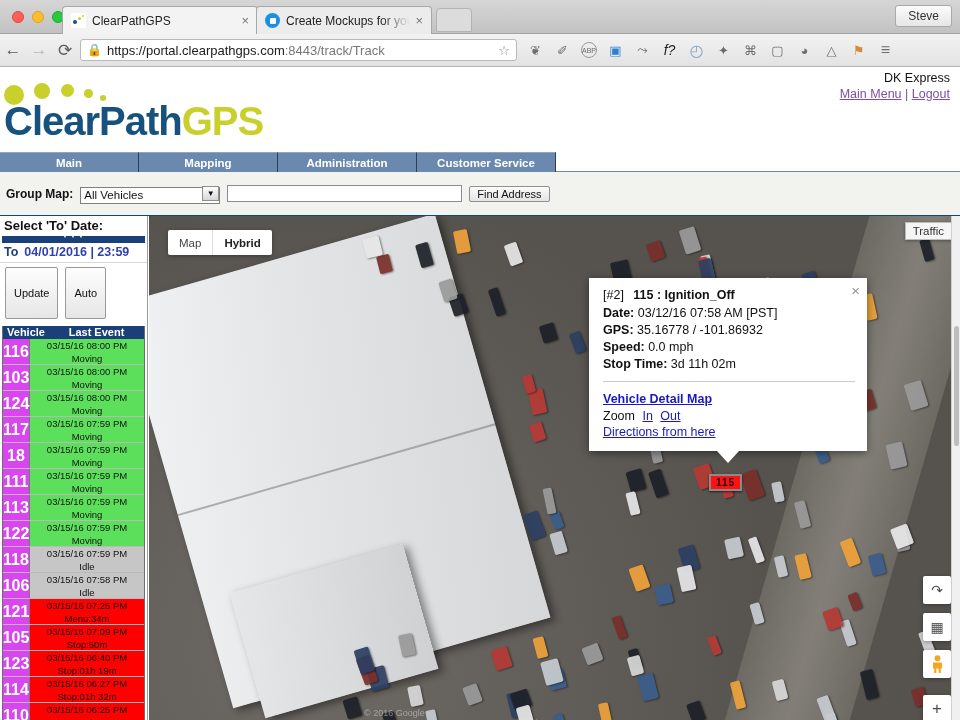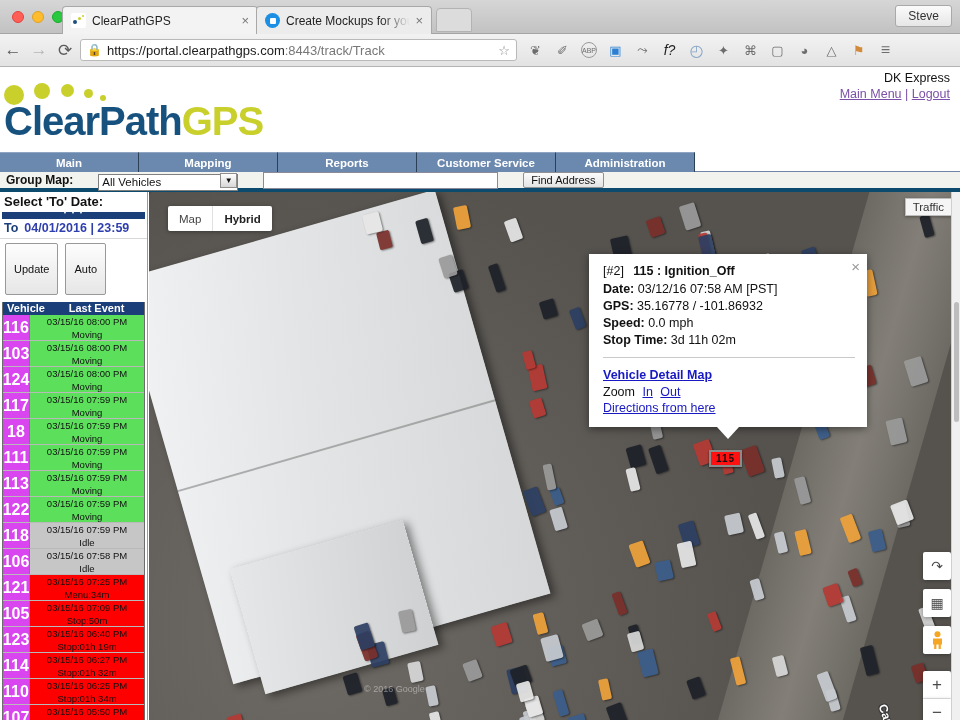--- a/index.html
+++ b/index.html
@@ -113,22 +113,22 @@
     display:flex; align-items:center; justify-content:center;
     border-right:1px solid #2b3f57; border-top:1px solid #8ea6c4;
   }
   .navtab.n0 { width:139px; margin-left:0; }
   .navtab.n1 { width:139px; }
   .navtab.n2 { width:139px; }
   .navtab.n3 { width:139px; }
   .navtab.n4 { width:139px; }
 
   .toolstrip {
-    height:20px; background:#f2f2ef; display:flex; align-items:center;
-    padding-left:6px; gap:25px; border-bottom:4px solid #0c4a6e;
+    height:44px; background:#f2f2ef; display:flex; align-items:center;
+    padding-left:6px; gap:7px; border-bottom:1px solid #0c4a6e;
   }
   .tslabel { font-size:12px; font-weight:bold; color:#111; }
   .selwrap { position:relative; width:140px; height:17px; }
   .sel {
     width:140px; height:17px; background:#fff; border:1px solid #7f7f7f;
     font-size:11.5px; color:#111; padding-left:3px; line-height:15px;
     -webkit-appearance:none; appearance:none; border-radius:0;
     font-family:"Liberation Sans", sans-serif;
   }
   .sel-arrow {
@@ -384,23 +384,22 @@
           <a href="#">Main Menu</a>
           <span class="sep">|</span>
           <a href="#">Logout</a>
         </div>
       </div>
     </div>
 
     <div class="navtabs">
       <div class="navtab n0">Main</div>
       <div class="navtab n1">Mapping</div>
-      <div class="navtab n2">Reports</div>
+      <div class="navtab n3">Administration</div>
       <div class="navtab n4">Customer Service</div>
-      <div class="navtab n3">Administration</div>
     </div>
 
     <div class="toolstrip">
       <span class="tslabel">Group Map:</span>
       <span class="selwrap">
         <select class="sel">
           <option>All Vehicles</option>
         </select>
         <span class="sel-arrow">▼</span>
       </span>

